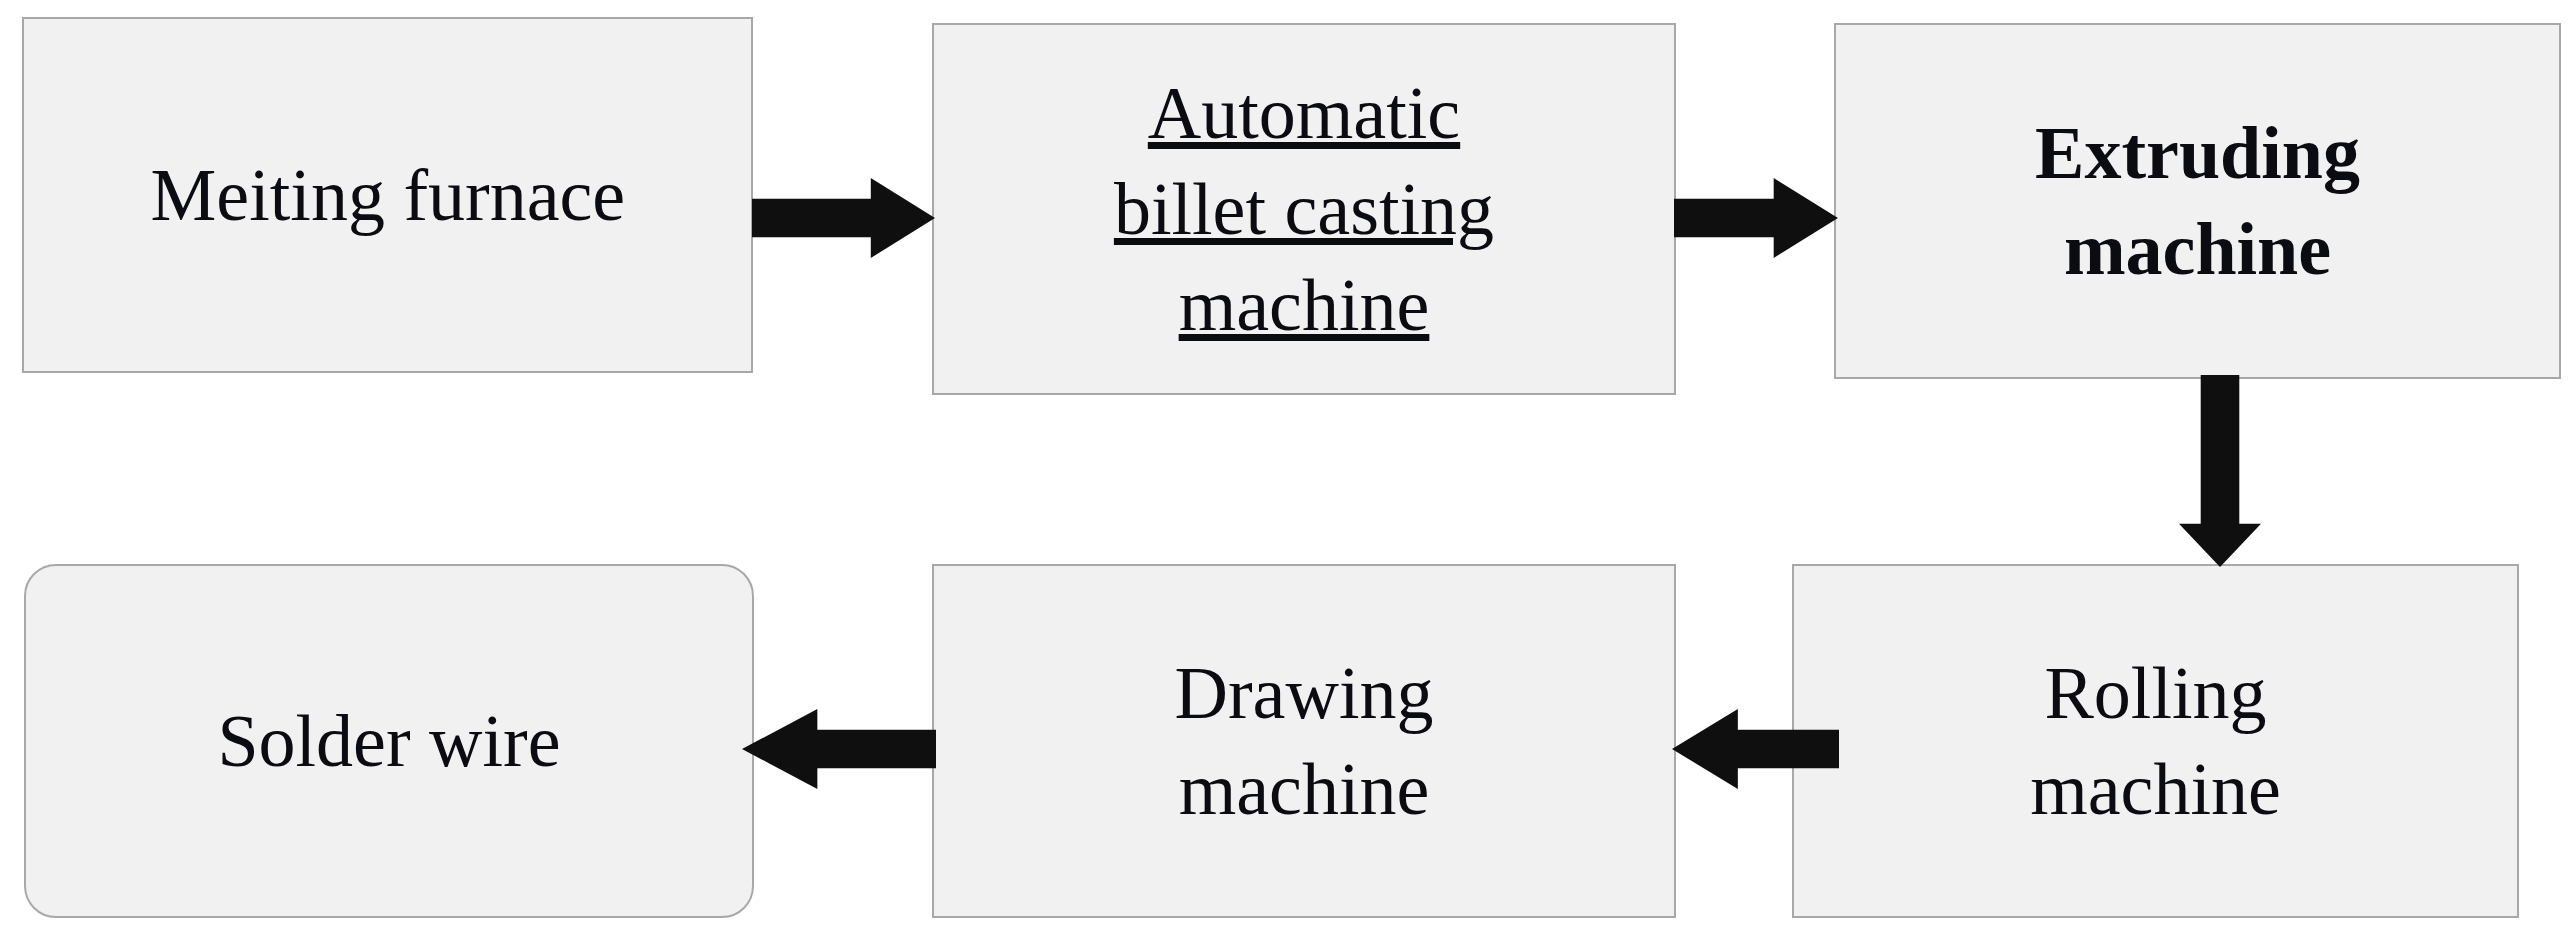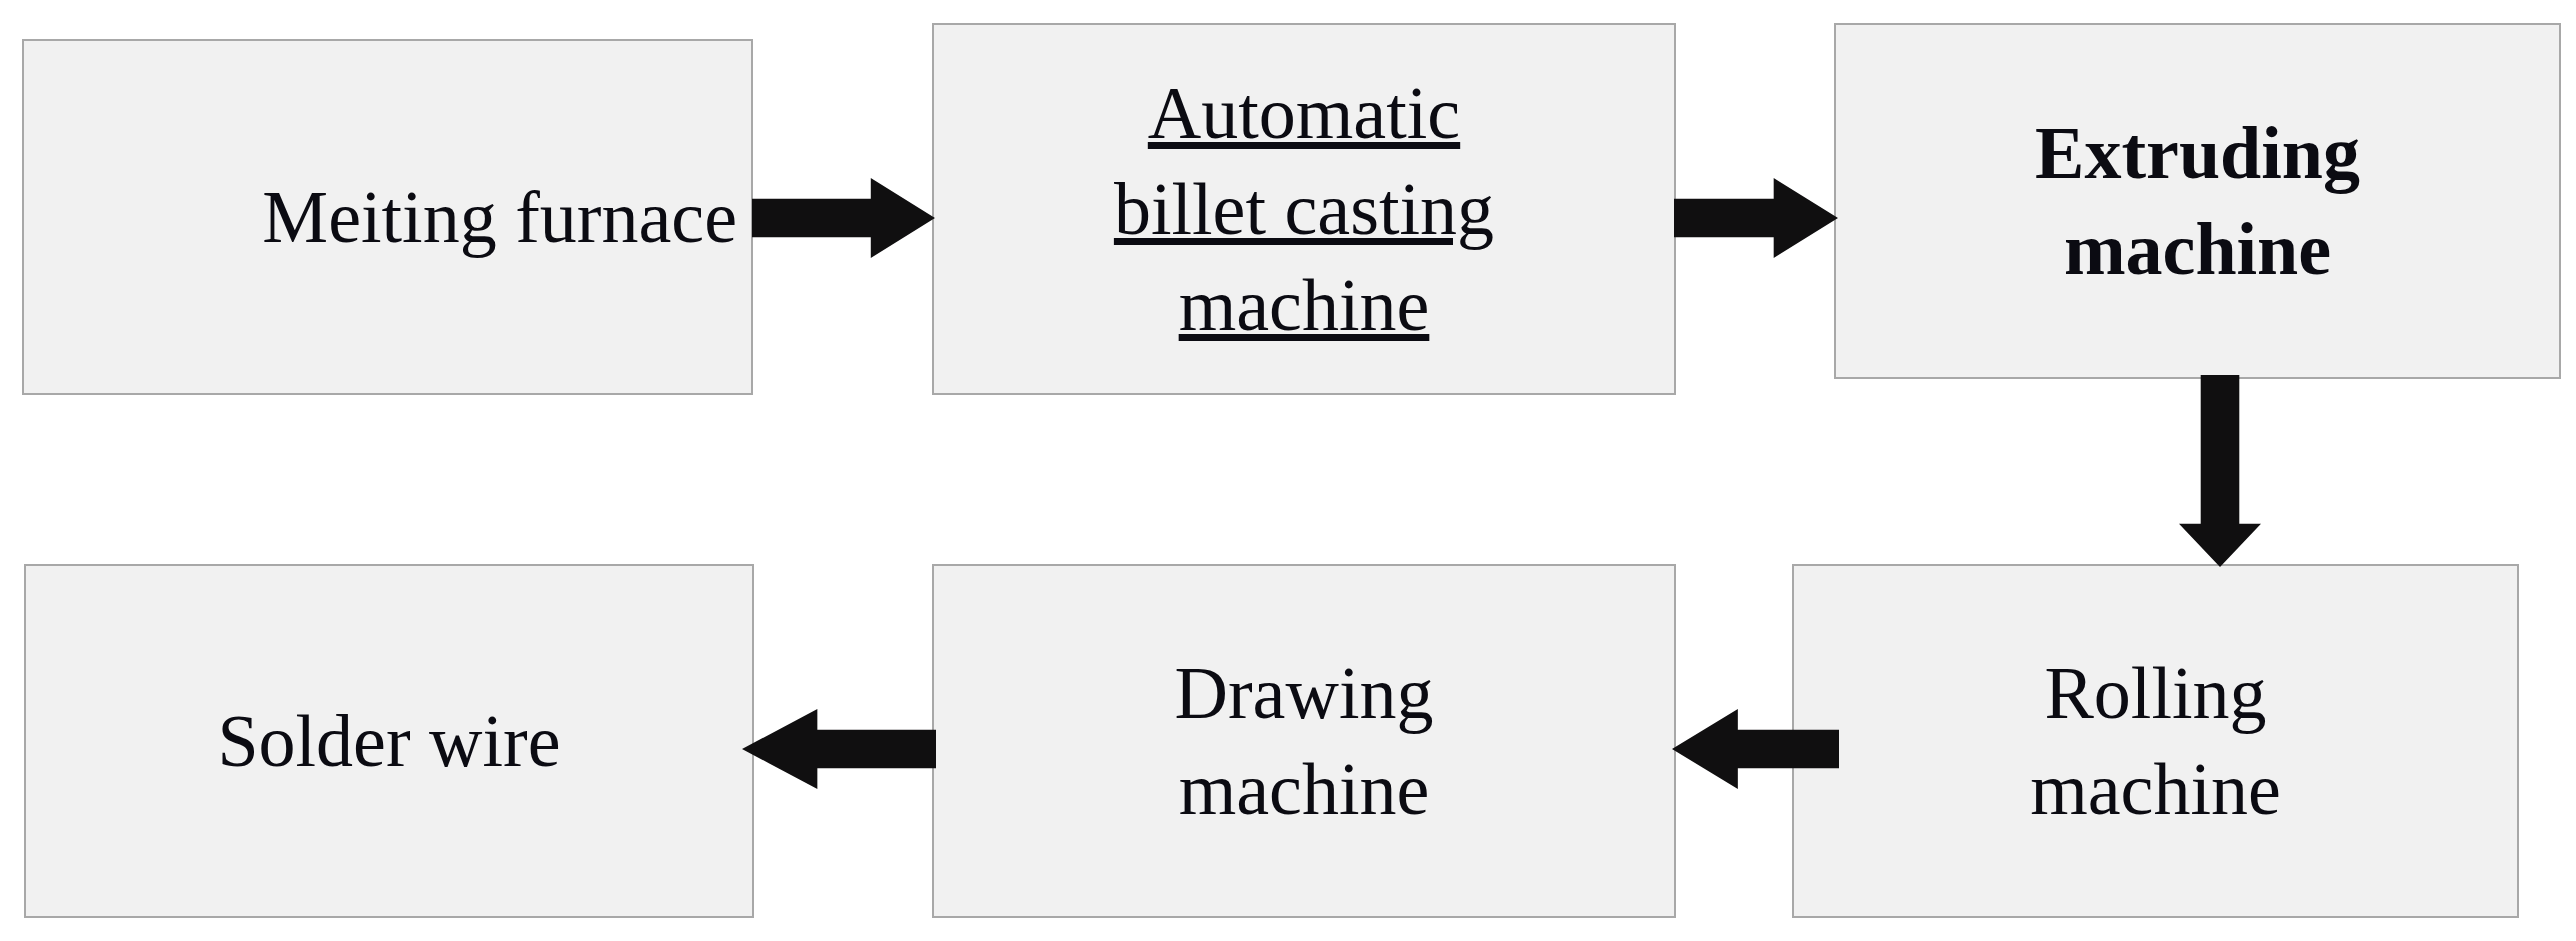--- a/index.html
+++ b/index.html
@@ -35,25 +35,25 @@
     letter-spacing: 0px;
     padding: 0 14.4px;
   }
   .proc-box .label-text {
     display: block;
     width: 100%;
     white-space: pre-line;
   }
 
   
-  #box-melting-furnace        { left: 22.4px;   top: 39px;  width: 731px;  height: 356px; text-align: right; }
+  #box-melting-furnace        { left: 22.4px;   top: 17px;  width: 731px;  height: 356px; }
   #box-billet-casting-machine { left: 932px; top: 23px;  width: 744px;  height: 372px; text-decoration: underline; }
   #box-extruding-machine      { left: 1834px; top: 23px;  width: 727px;  height: 356px; font-weight: bold; }
   
-  #box-solder-wire            { left: 24px;   top: 564px; width: 730px;  height: 354px; }
+  #box-solder-wire            { left: 24px;   top: 564px; width: 730px;  height: 354px; border-radius: 32px; }
   #box-drawing-machine        { left: 932px; top: 564px; width: 744px;  height: 354px; }
   #box-rolling-machine        { left: 1792px; top: 564px; width: 727px;  height: 354px; }
 
   
   .arrow {
     position: absolute;
     display: block;
   }
   .arrow svg { display: block; width: 100%; height: 100%; }
   .arrow svg path { fill: #100F10; }

